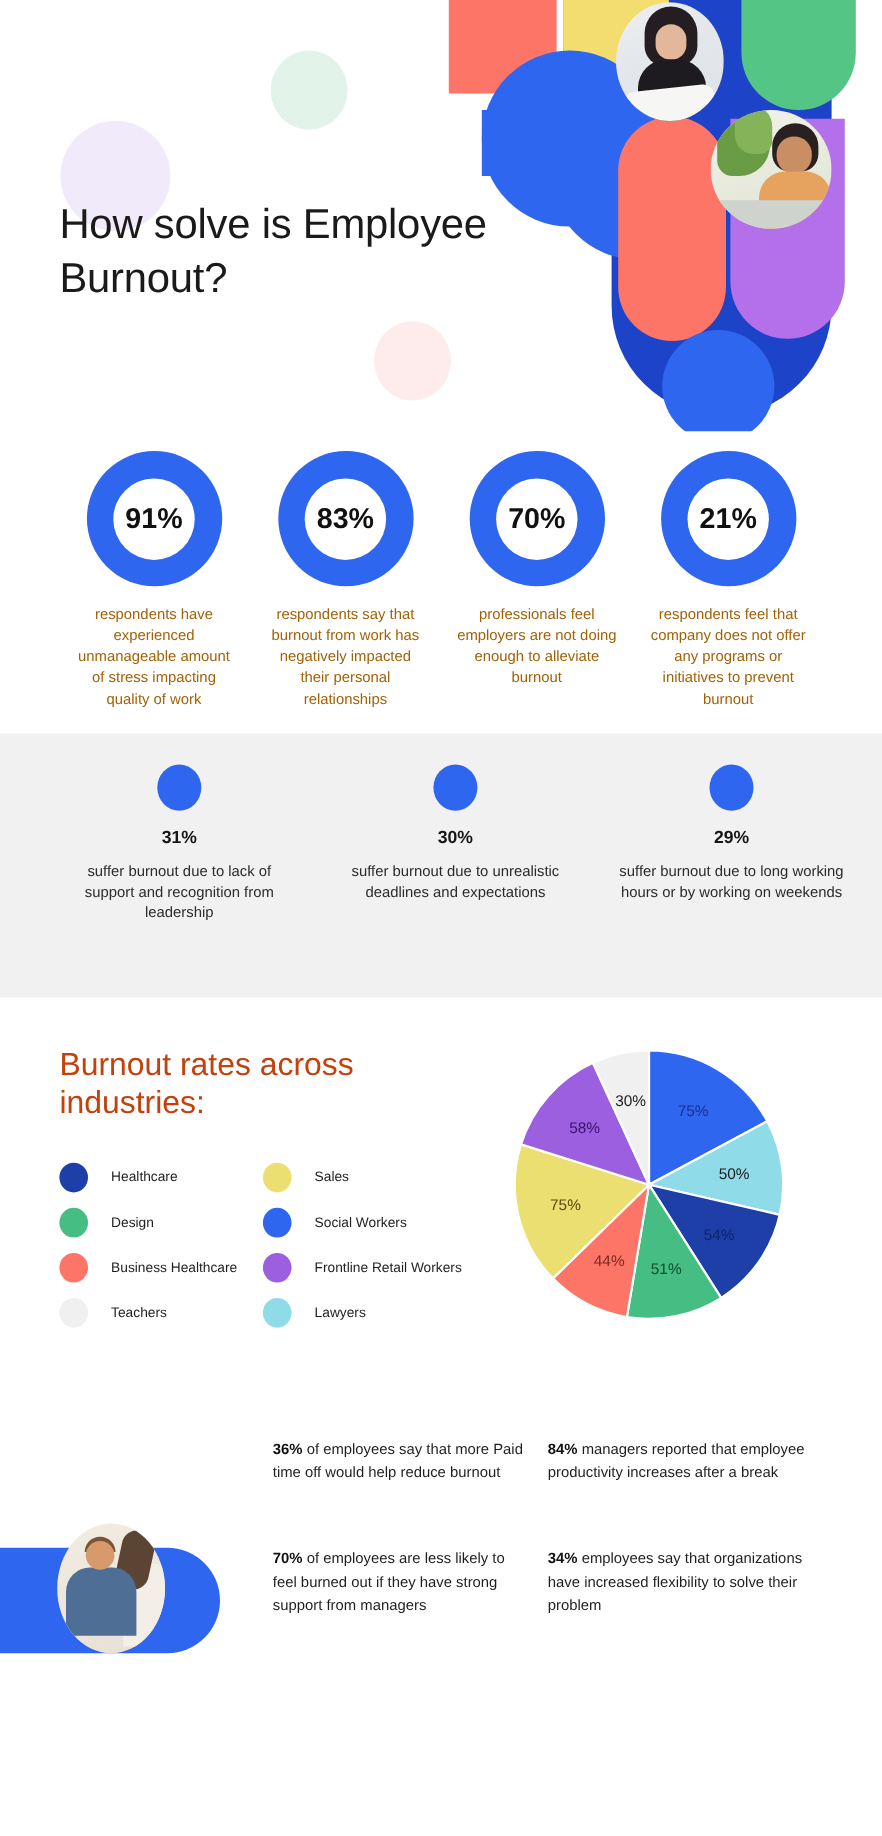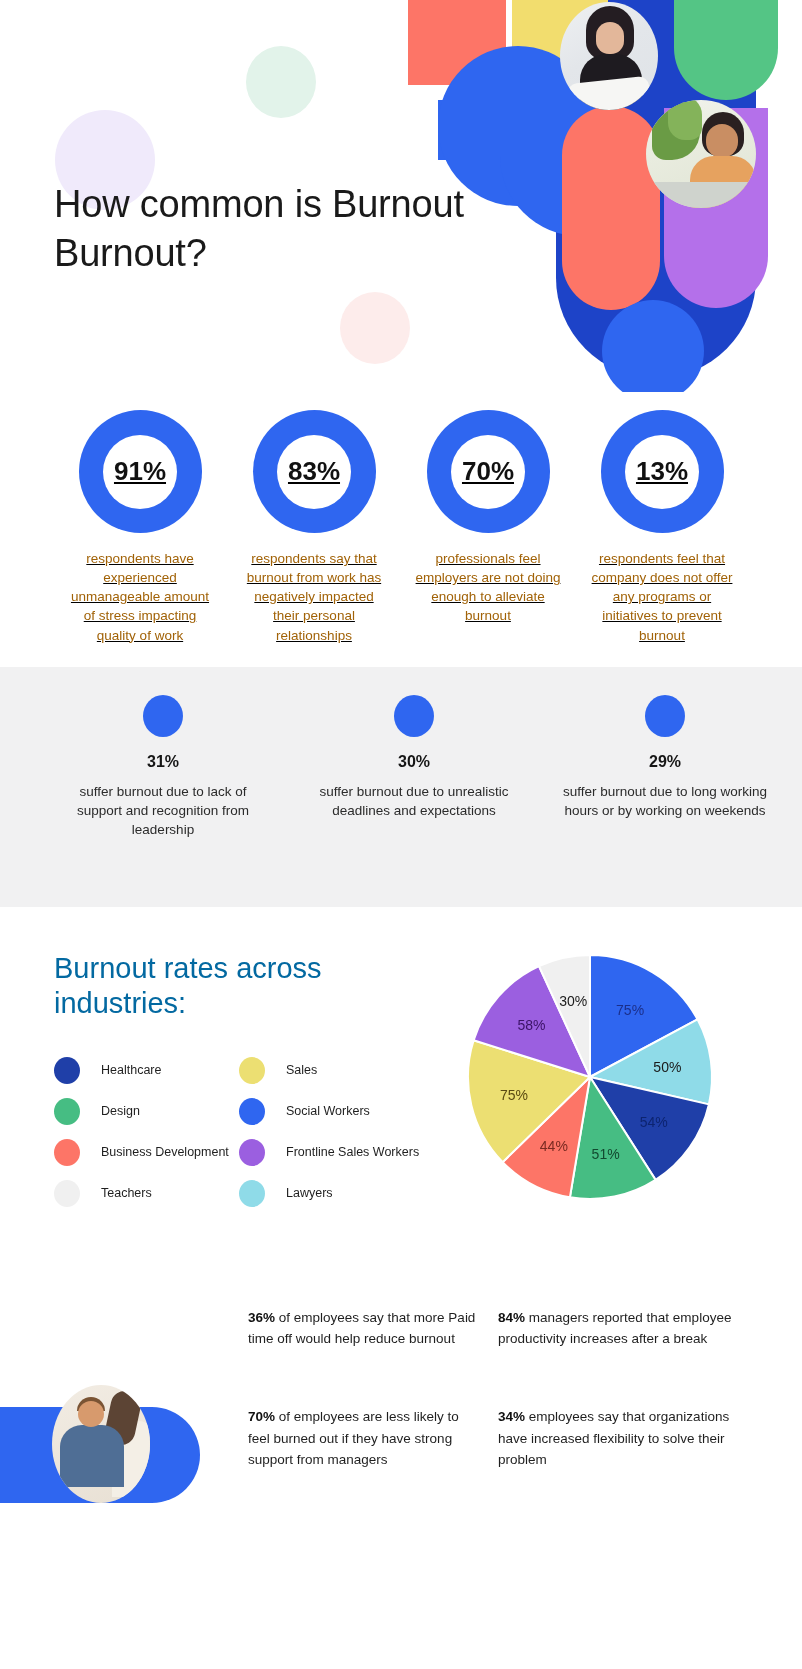--- a/index.html
+++ b/index.html
@@ -120,21 +120,21 @@
   }
 
   
   .donut-row {
     position: relative;
     display: flex;
     justify-content: space-between;
     padding: 18px 60px 0 60px;
     width: 802px;
   }
-  .donut-col { width: 160px; display: flex; flex-direction: column; align-items: center; text-decoration: underline; }
+  .donut-col { width: 160px; display: flex; flex-direction: column; align-items: center; }
   .donut {
     width: 123px; height: 123px; border-radius: 50%;
     background: #2f66f0;
     display: flex; align-items: center; justify-content: center;
     position: relative;
   }
   .donut::after {
     content: ""; position: absolute;
     width: 74px; height: 74px; border-radius: 50%;
     background: #ffffff;
@@ -172,21 +172,21 @@
   .dot-cap {
     margin-top: 11px; font-size: 13.5px; line-height: 1.42;
     text-align: center; color: #2b2b2b; width: 206px;
   }
 
   
   .industries { position: relative; width: 802px; height: 400px; background:#ffffff; }
   .sec-title {
     position: absolute; left: 54px; top: 44px;
     width: 360px; font-size: 29px; line-height: 1.2;
-    color: #0369a1; font-weight: 400;
+    color: #c2410c; font-weight: 400;
   }
   .legend {
     position: absolute; left: 54px; top: 150px;
     width: 390px;
     display: grid;
     grid-template-columns: 185px 185px;
     row-gap: 14px;
   }
   .legend-item { display: flex; align-items: center; gap: 21px; }
   .legend-swatch { width: 26px; height: 27px; border-radius: 50%; flex: 0 0 auto; }
@@ -257,21 +257,21 @@
         <div class="ph-bg ph-2-bg"></div>
         <div class="ph2-plant"></div>
         <div class="ph2-plant2"></div>
         <div class="ph2-hair"></div>
         <div class="ph2-face"></div>
         <div class="ph2-body"></div>
         <div class="ph2-desk"></div>
       </div>
     </div>
 
-    <h1 class="hero-title">How common is Burnout Burnout?</h1>
+    <h1 class="hero-title">How solve is Employee Burnout?</h1>
   </div>
 
   <div class="donut-row">
     <div class="donut-col">
       <div class="donut">
         <span class="donut-val">91%</span>
       </div>
       <div class="donut-cap">respondents have experienced unmanageable amount of stress impacting quality of work</div>
     </div>
     <div class="donut-col">
@@ -281,21 +281,21 @@
       <div class="donut-cap">respondents say that burnout from work has negatively impacted their personal relationships</div>
     </div>
     <div class="donut-col">
       <div class="donut">
         <span class="donut-val">70%</span>
       </div>
       <div class="donut-cap">professionals feel employers are not doing enough to alleviate burnout</div>
     </div>
     <div class="donut-col">
       <div class="donut">
-        <span class="donut-val">13%</span>
+        <span class="donut-val">21%</span>
       </div>
       <div class="donut-cap">respondents feel that company does not offer any programs or initiatives to prevent burnout</div>
     </div>
   </div>
 
   <div class="gray-band">
     <div class="dots-row">
       <div class="dot-col">
         <div class="dot-mark"></div>
         <div class="dot-val">31%</div>
@@ -329,25 +329,25 @@
       <div class="legend-item">
         <span class="legend-swatch" style="background: rgb(70, 189, 131);"></span>
         <span class="legend-label">Design</span>
       </div>
       <div class="legend-item">
         <span class="legend-swatch" style="background: rgb(47, 102, 240);"></span>
         <span class="legend-label">Social Workers</span>
       </div>
       <div class="legend-item">
         <span class="legend-swatch" style="background: rgb(253, 117, 103);"></span>
-        <span class="legend-label">Business Development</span>
+        <span class="legend-label">Business Healthcare</span>
       </div>
       <div class="legend-item">
         <span class="legend-swatch" style="background: rgb(155, 95, 224);"></span>
-        <span class="legend-label">Frontline Sales Workers</span>
+        <span class="legend-label">Frontline Retail Workers</span>
       </div>
       <div class="legend-item">
         <span class="legend-swatch" style="background: rgb(240, 240, 240);"></span>
         <span class="legend-label">Teachers</span>
       </div>
       <div class="legend-item">
         <span class="legend-swatch" style="background: rgb(143, 219, 232);"></span>
         <span class="legend-label">Lawyers</span>
       </div>
     </div>

